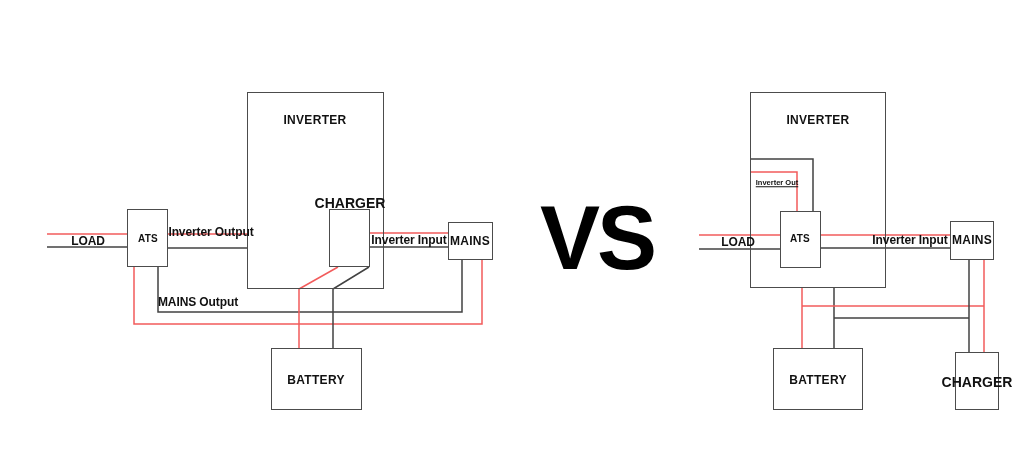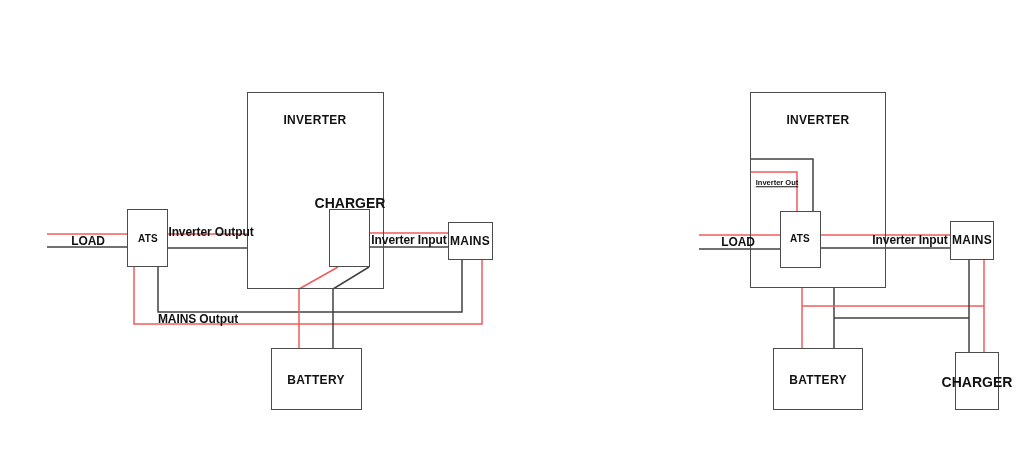--- a/index.html
+++ b/index.html
@@ -91,22 +91,23 @@
   <div class="box" style="left:271px;top:348px;width:91px;height:62px;"></div>
 
   <div class="lbl box-lbl" style="left:315px;top:120px;">INVERTER</div>
   <div class="lbl charger-lbl" style="left:350px;top:203px;">CHARGER</div>
   <div class="lbl box-lbl-sm" style="left:148px;top:239px;">ATS</div>
   <div class="lbl box-lbl" style="left:470px;top:241px;">MAINS</div>
   <div class="lbl box-lbl" style="left:316px;top:380px;">BATTERY</div>
   <div class="lbl wire-lbl" style="left:88px;top:241px;">LOAD</div>
   <div class="lbl wire-lbl" style="left:211px;top:232px;">Inverter Output</div>
   <div class="lbl wire-lbl" style="left:409px;top:240px;">Inverter Input</div>
-  <div class="lbl wire-lbl" style="left:198px;top:319px;">MAINS Output</div>
+  <div class="lbl wire-lbl" style="left:198px;top:302px;">MAINS Output</div>
 
+  <div class="vs" style="left:597px;top:238px;">VS</div>
 
   <div class="box" style="left:750px;top:92px;width:136px;height:196px;"></div>
   <div class="box" style="left:780px;top:211px;width:41px;height:57px;"></div>
   <div class="box" style="left:950px;top:221px;width:44px;height:39px;"></div>
   <div class="box" style="left:773px;top:348px;width:90px;height:62px;"></div>
   <div class="box" style="left:955px;top:352px;width:44px;height:58px;"></div>
 
   <div class="lbl box-lbl" style="left:818px;top:120px;">INVERTER</div>
   <div class="lbl wire-lbl-sm" style="left:777px;top:183px;text-decoration:underline;">Inverter Out</div>
   <div class="lbl box-lbl-sm" style="left:800px;top:239px;">ATS</div>

